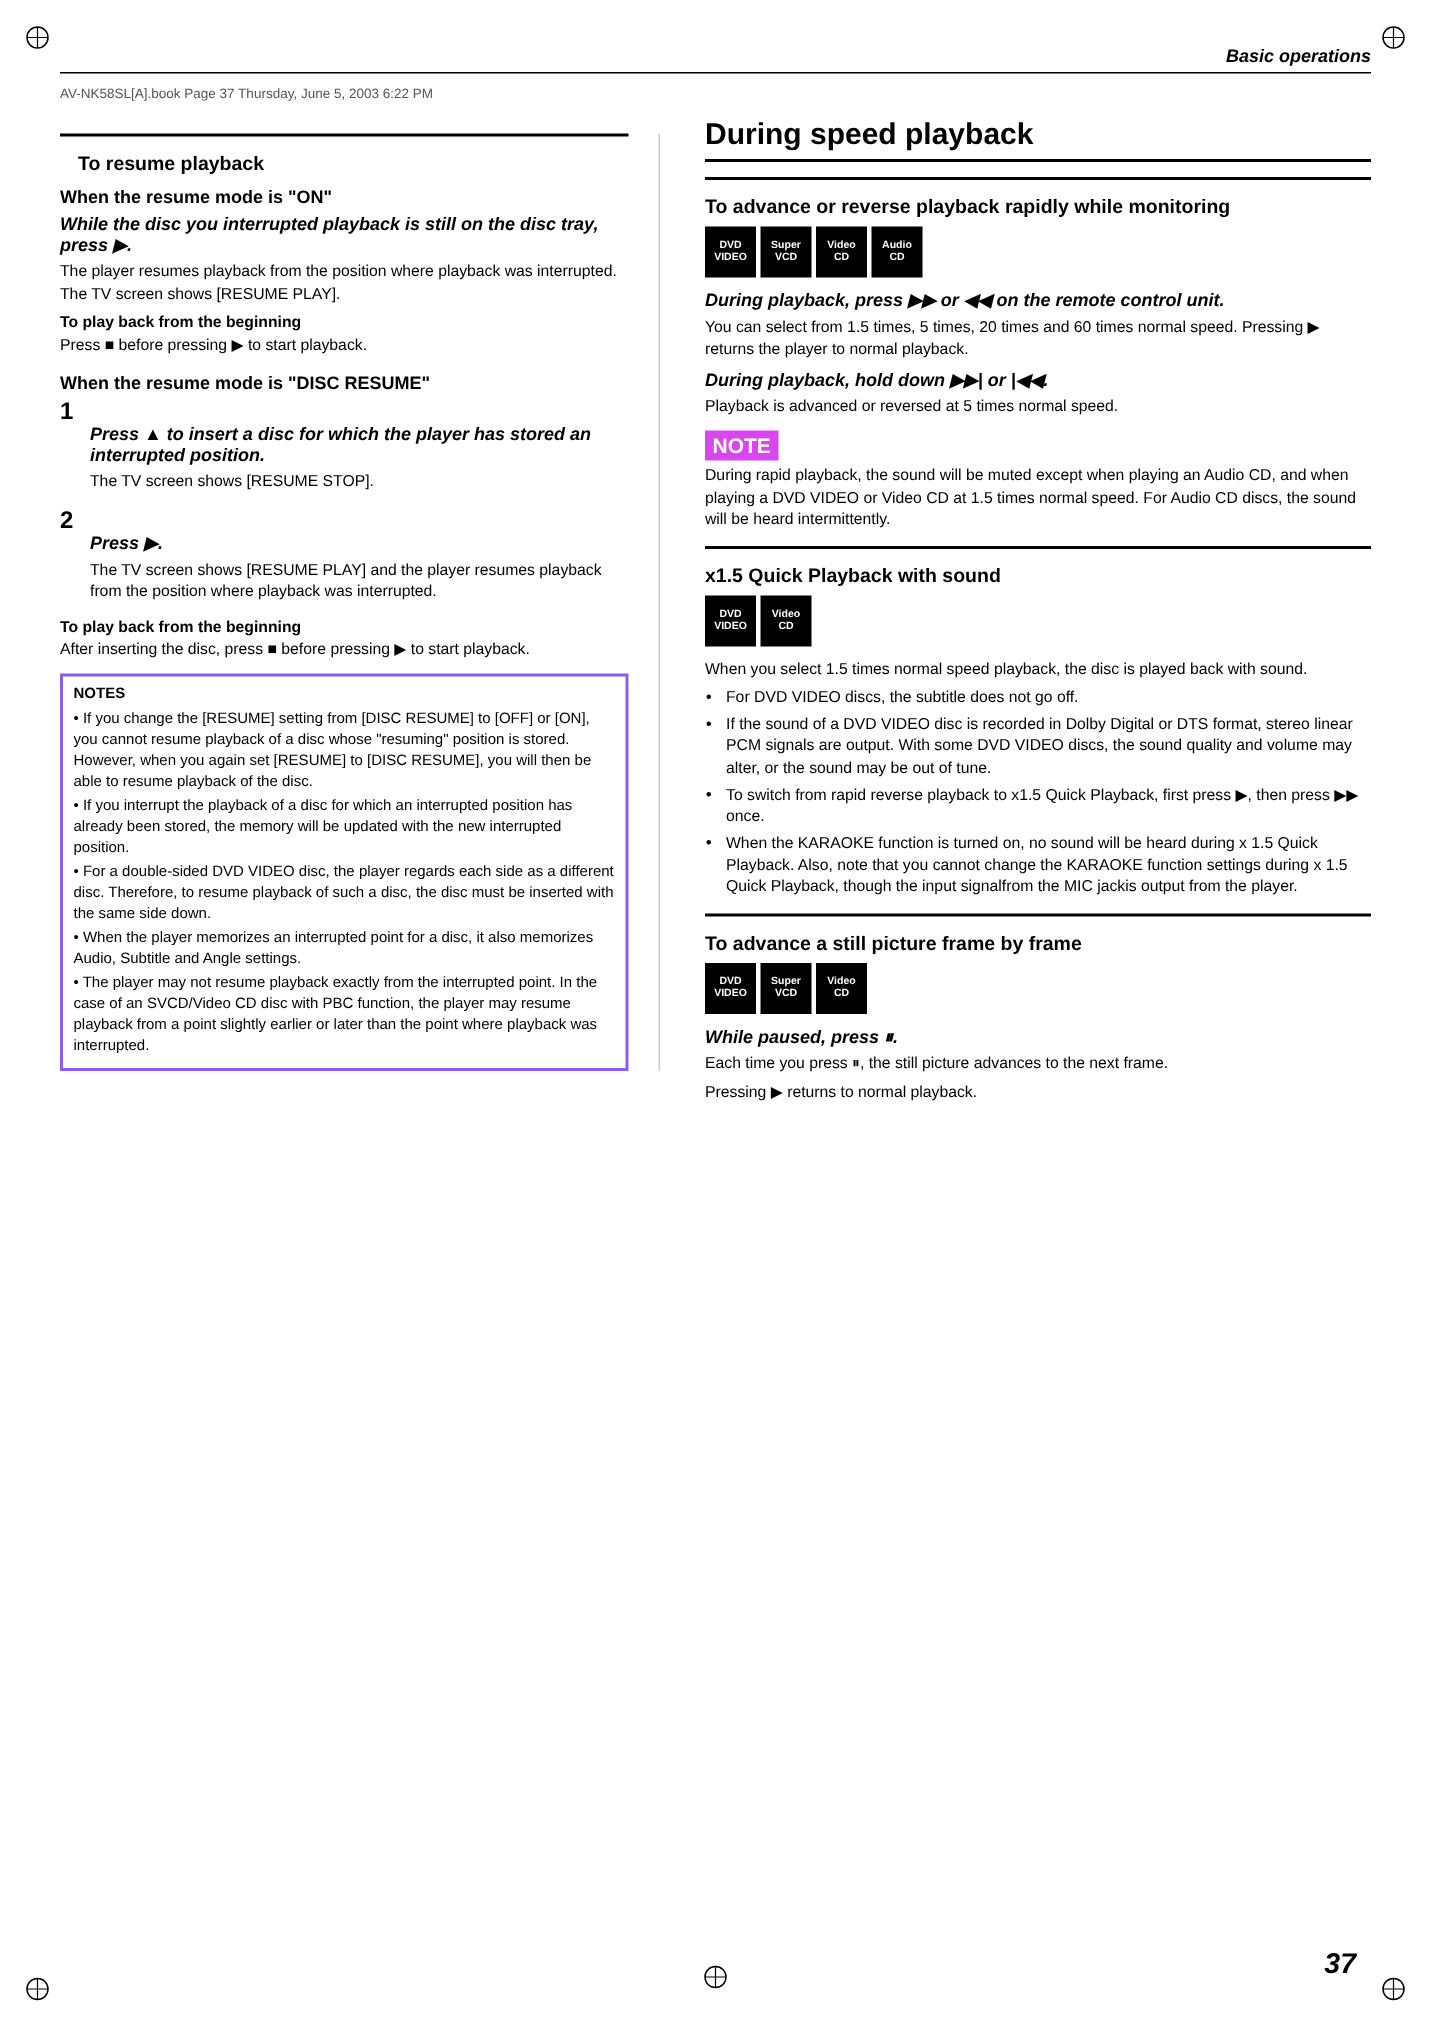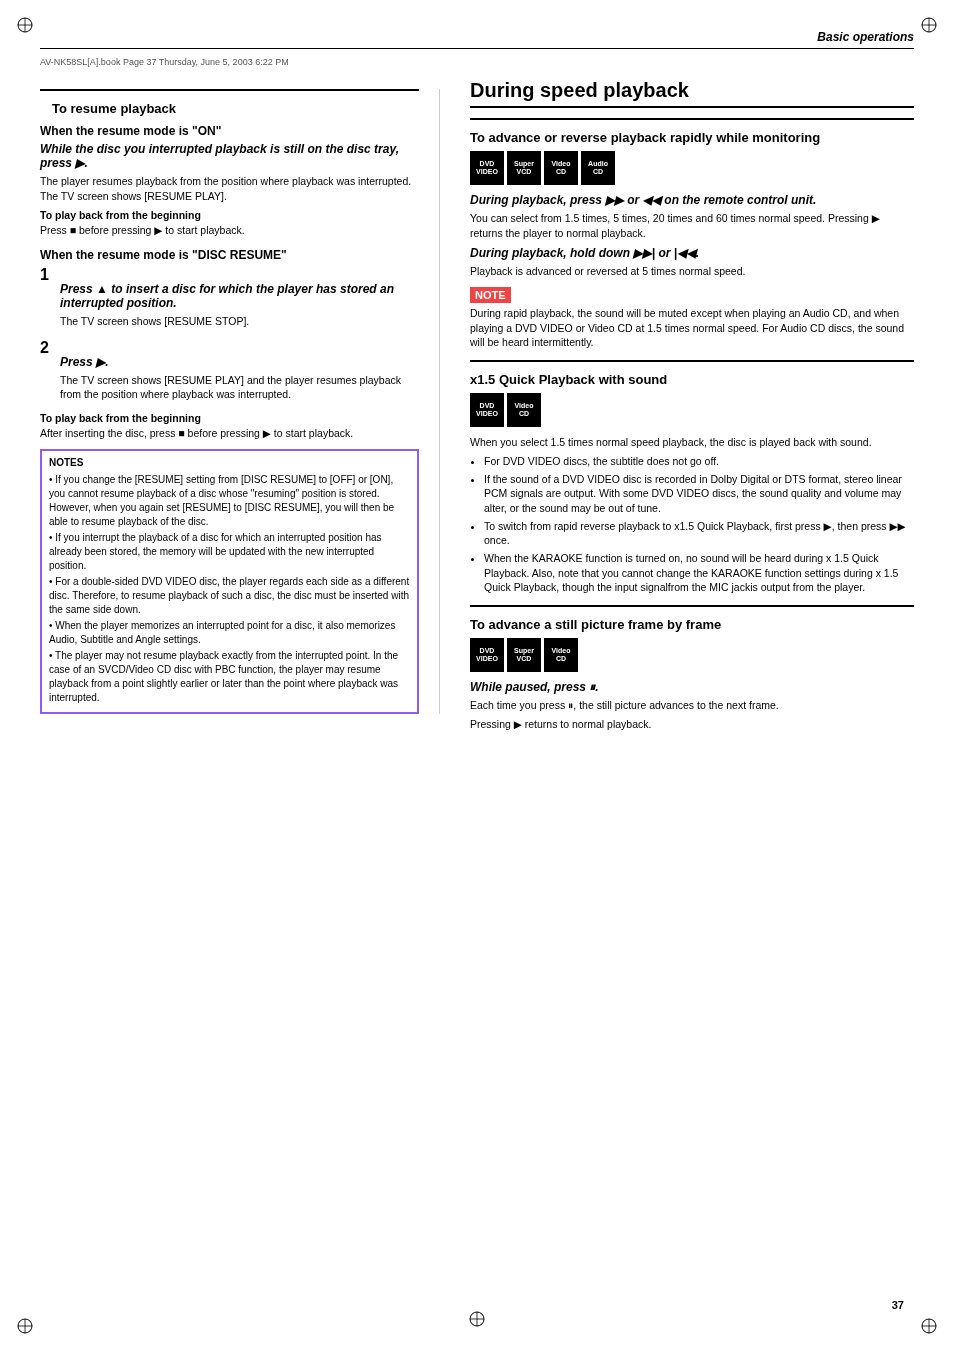--- a/index.html
+++ b/index.html
@@ -148,24 +148,24 @@
     .notes-box .notes-title {
       font-weight: bold;
       font-size: 10px;
       margin-bottom: 3px;
     }
     .notes-box p {
       font-size: 10px;
       margin-bottom: 2px;
     }
     .note-box {
-      background: #ef4444;
+      background: #d946ef;
       color: #fff;
       font-weight: bold;
-      font-size: 11px;
+      font-size: 14px;
       padding: 2px 5px;
       display: inline-block;
       margin-bottom: 3px;
     }
 
     
     .disc-badges {
       display: flex;
       gap: 3px;
       margin-bottom: 8px;
@@ -207,24 +207,25 @@
       font-size: 10.5px;
       line-height: 1.4;
     }
     .bullet-list li {
       margin-bottom: 3px;
     }
 
     
     .page-number {
       position: absolute;
-      bottom: 40px;
+      bottom: 30px;
       right: 50px;
-      font-size: 11px;
-      font-weight: bold;
+      font-size: 19px;
+      font-weight: bold;
+      font-style: italic;
     }
 
     
     .bottom-center-cross {
       position: absolute;
       bottom: 20px;
       left: 50%;
       transform: translateX(-50%);
     }
 

